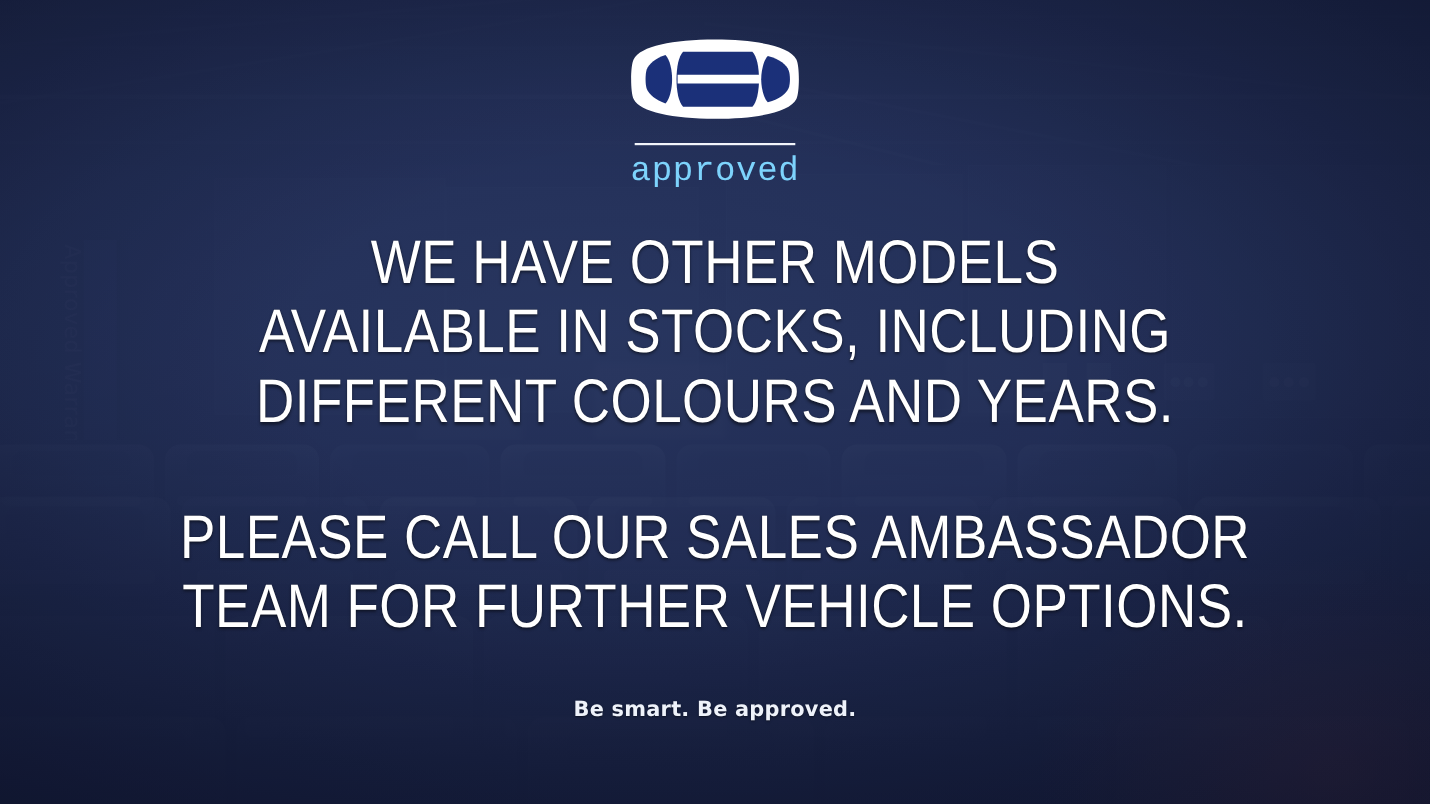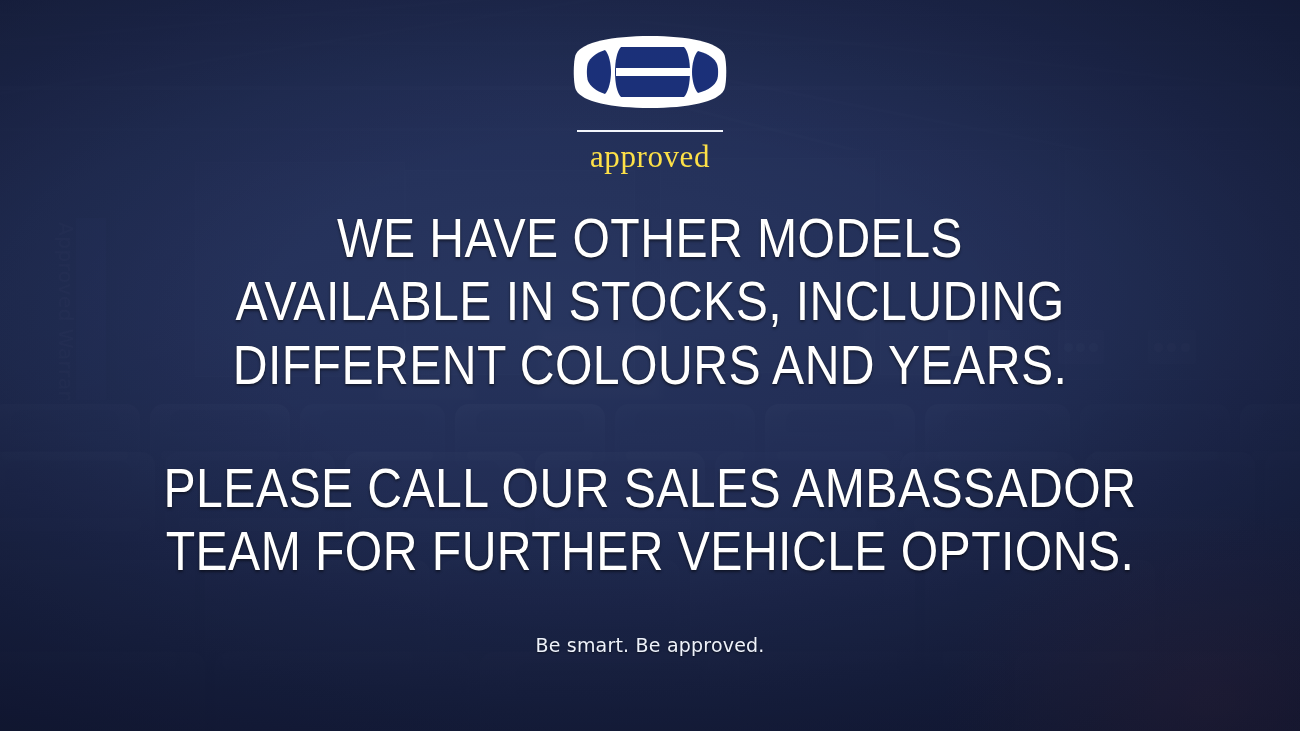--- a/index.html
+++ b/index.html
@@ -211,25 +211,25 @@
     display:flex; flex-direction:column; align-items:center;
   }
   .car-mark{ display:block; }
   .logo-rule{
     width:146px; height:2px;
     background:#f2f5fb;
     margin-top:20px;
   }
   .logo-word{
     margin-top:9px;
-    font-family:Liberation Serif, serif;
+    font-family:Liberation Mono, monospace;
     font-size:31px;
     font-weight:300;
     letter-spacing:.6px;
-    color:#fde047;
+    color:#7dd3fc;
     line-height:1;
   }
 
   
   .headline{
     margin-top:34px;
     width:1010px;
     text-align:center;
     color:#ffffff;
     font-family:"Liberation Sans", sans-serif;
@@ -247,21 +247,21 @@
   .headline-2{
     margin-top:60px;
     width:1150px;
     font-size:56px;
   }
 
   .tagline{
     margin-top:52px;
     font-family:"DejaVu Sans", sans-serif;
     font-size:19px;
-    font-weight:400;
+    font-weight:700;
     letter-spacing:.2px;
     color:#eef2fa;
     text-shadow:0 1px 2px rgba(0,0,0,.5);
   }
 </style>
 </head>
 <body>
 
 <div class="slide">
 

